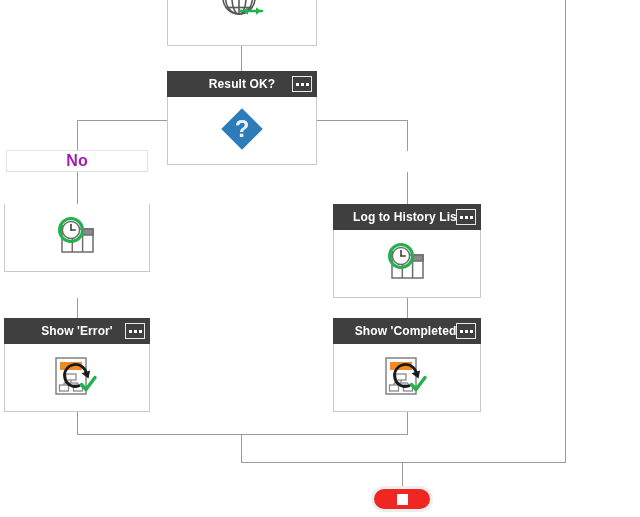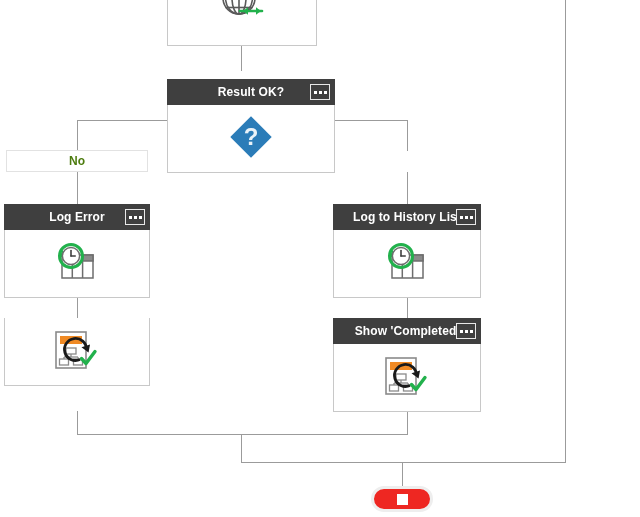--- a/index.html
+++ b/index.html
@@ -60,21 +60,21 @@
 
   
   .branch-label{
     position:absolute;box-sizing:border-box;
     background:#ffffff;
     border:1px solid #e2e2e2;
     height:22px;
     display:flex;align-items:center;justify-content:center;
   }
   .branch-label span{
-    font-size:12px;font-weight:bold;color:#4d7c0f;
+    font-size:16px;font-weight:bold;color:#a21caf;
   }
 
   
   .stop-btn{
     position:absolute;
     width:62px;height:26px;
     border-radius:13px;
     background:#ee2722;
     border:3px solid #eeeeee;
     box-sizing:border-box;
@@ -133,21 +133,21 @@
         </g>
         <g stroke="#22b14c" stroke-width="2.6" fill="none" stroke-linecap="round">
           <line x1="26" y1="32" x2="48" y2="32"></line>
         </g>
         <path d="M29 32 L34 28.2 L34 35.8 Z" fill="#22b14c"></path>
         <path d="M47 32 L42 28.2 L42 35.8 Z" fill="#22b14c"></path>
       </svg>
     </span>
   </div>
 
-  <div class="node" style="left:167px;top:71px;width:168px;margin-top:8px;">
+  <div class="node" style="left:167px;top:71px;width:150px;">
     <div class="titlebar">
       <span class="title">Result OK?</span>
       <span class="ellipsis-btn">
         <i></i>
           <i></i>
           <i></i>
       </span>
     </div>
     <div class="body" style="height:68px;">
       <span style="display:block;">
@@ -157,28 +157,20 @@
         </svg>
       </span>
     </div>
   </div>
 
   <div class="branch-label" style="left:6px;top:150px;width:142px;">
     <span>No</span>
   </div>
 
   <div class="node" style="left:4px;top:204px;width:146px;">
-    <div class="titlebar">
-      <span class="title">Log Error</span>
-      <span class="ellipsis-btn">
-        <i></i>
-          <i></i>
-          <i></i>
-      </span>
-    </div>
     <div class="body" style="height:68px;">
       <span style="display:block;">
         <svg width="52" height="48" viewBox="0 0 52 48" xmlns="http://www.w3.org/2000/svg">
           <g stroke="#6d6d6d" stroke-width="1.5" fill="#ffffff">
             <rect x="11" y="17" width="31" height="23"></rect>
             <line x1="21.3" y1="17" x2="21.3" y2="40"></line>
             <line x1="31.6" y1="17" x2="31.6" y2="40"></line>
           </g>
           <rect x="31.6" y="17" width="10.4" height="6" fill="#8a8a8a" stroke="#6d6d6d" stroke-width="1.5"></rect>
           <circle cx="20" cy="18" r="11.5" fill="none" stroke="#22b14c" stroke-width="3"></circle>
@@ -187,20 +179,28 @@
           <g stroke="#3f3f3f" stroke-width="1.6" stroke-linecap="round">
             <line x1="20" y1="18" x2="20" y2="12.5"></line>
             <line x1="20" y1="18" x2="24.2" y2="18"></line>
           </g>
         </svg>
       </span>
     </div>
   </div>
 
   <div class="node" style="left:4px;top:318px;width:146px;">
+    <div class="titlebar">
+      <span class="title">Show 'Error'</span>
+      <span class="ellipsis-btn">
+        <i></i>
+          <i></i>
+          <i></i>
+      </span>
+    </div>
     <div class="body" style="height:68px;">
       <span style="display:block;">
         <svg width="54" height="46" viewBox="0 0 54 46" xmlns="http://www.w3.org/2000/svg">
           <rect x="6" y="5" width="30" height="36" fill="#ffffff" stroke="#8a8a8a" stroke-width="1.6"></rect>
           <rect x="10" y="9" width="22" height="8" fill="#f08a24"></rect>
           <g fill="#ffffff" stroke="#8a8a8a" stroke-width="1.3">
             <rect x="16" y="21" width="10" height="6"></rect>
             <rect x="9.5" y="32" width="9" height="6"></rect>
             <rect x="23.5" y="32" width="9" height="6"></rect>
           </g>

